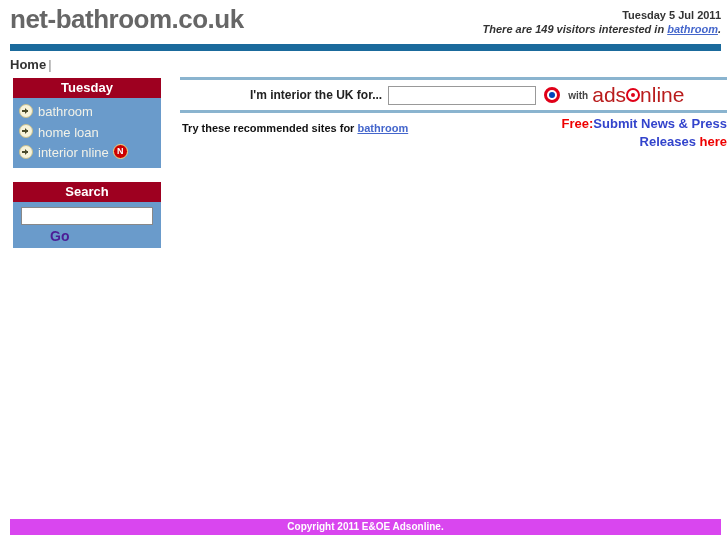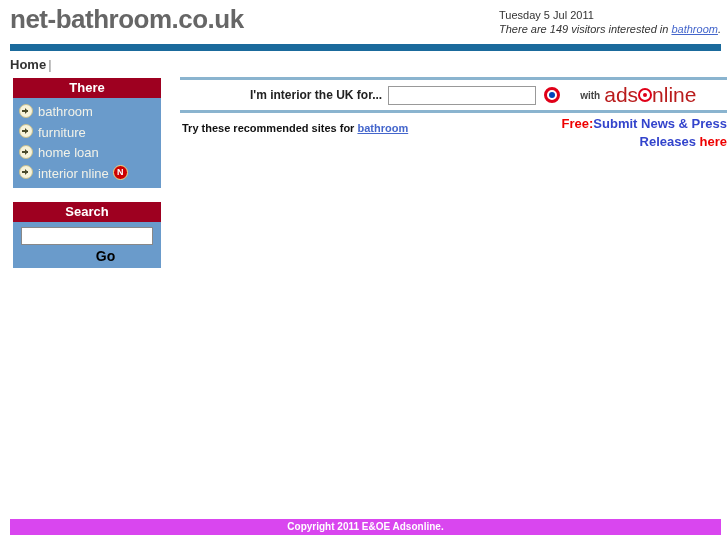--- a/index.html
+++ b/index.html
@@ -29,22 +29,23 @@
     font-size: 26px;
     font-weight: bold;
     color: #666666;
     letter-spacing: -0.5px;
     white-space: nowrap;
   }
   #header-right {
     position: absolute;
     right: 6px;
     top: 8px;
-    text-align: left;
+    text-align: right;
     line-height: 14px;
+    font-weight: bold;
   }
   #header-date {
     font-size: 11px;
     color: #333333;
   }
   #header-visitors {
     font-size: 11px;
     font-style: italic;
     color: #333333;
     white-space: nowrap;
@@ -176,23 +177,23 @@
     border: 1px solid #888888;
     background: #ffffff;
     padding: 1px 2px;
     box-sizing: content-box;
   }
   #sidebar-go {
     display: block;
     margin-top: 3px;
     font-size: 14px;
     font-weight: bold;
-    color: #000000;
+    color: #4c1d95;
     text-decoration: none;
-    text-align: center;
+    text-align: left;
     padding-left: 37px;
   }
 
   
   #main {
     position: absolute;
     left: 180px;
     top: 0;
     right: 0;
     width: 547px;
@@ -243,21 +244,21 @@
     top: 2px;
     width: 6px;
     height: 6px;
     border-radius: 50%;
     background: #0044bb;
   }
   #with-label {
     font-size: 10px;
     font-weight: bold;
     color: #444444;
-    margin: 0 4px 0 20px;
+    margin: 0 4px 0 8px;
   }
   #brand-logo {
     font-size: 21px;
     color: #b91c1c;
     letter-spacing: 0px;
     white-space: nowrap;
   }
   .brand-o {
     display: inline-block;
     width: 14px;
@@ -342,30 +343,27 @@
 
 <div id="nav">
   <a class="navlink" href="#">Home</a><span class="sep">|</span>
 </div>
 
 <div id="layout">
 
   <div id="sidebar">
 
     <div class="panel" id="browse-panel">
-      <div class="panel-head">There</div>
+      <div class="panel-head">Tuesday</div>
       <div class="panel-body">
 
         <a class="browse-item" href="#">
           <span class="bullet-icon"></span><span class="label">bathroom</span>
         </a>
 
-        <a class="browse-item" href="#">
-          <span class="bullet-icon"></span><span class="label">furniture</span>
-        </a>
 
         <a class="browse-item" href="#">
           <span class="bullet-icon"></span><span class="label">home loan</span>
         </a>
 
         <a class="browse-item" href="#">
           <span class="bullet-icon"></span><span class="label">interior nline</span><span class="new-badge">N</span>
         </a>
 
       </div>

